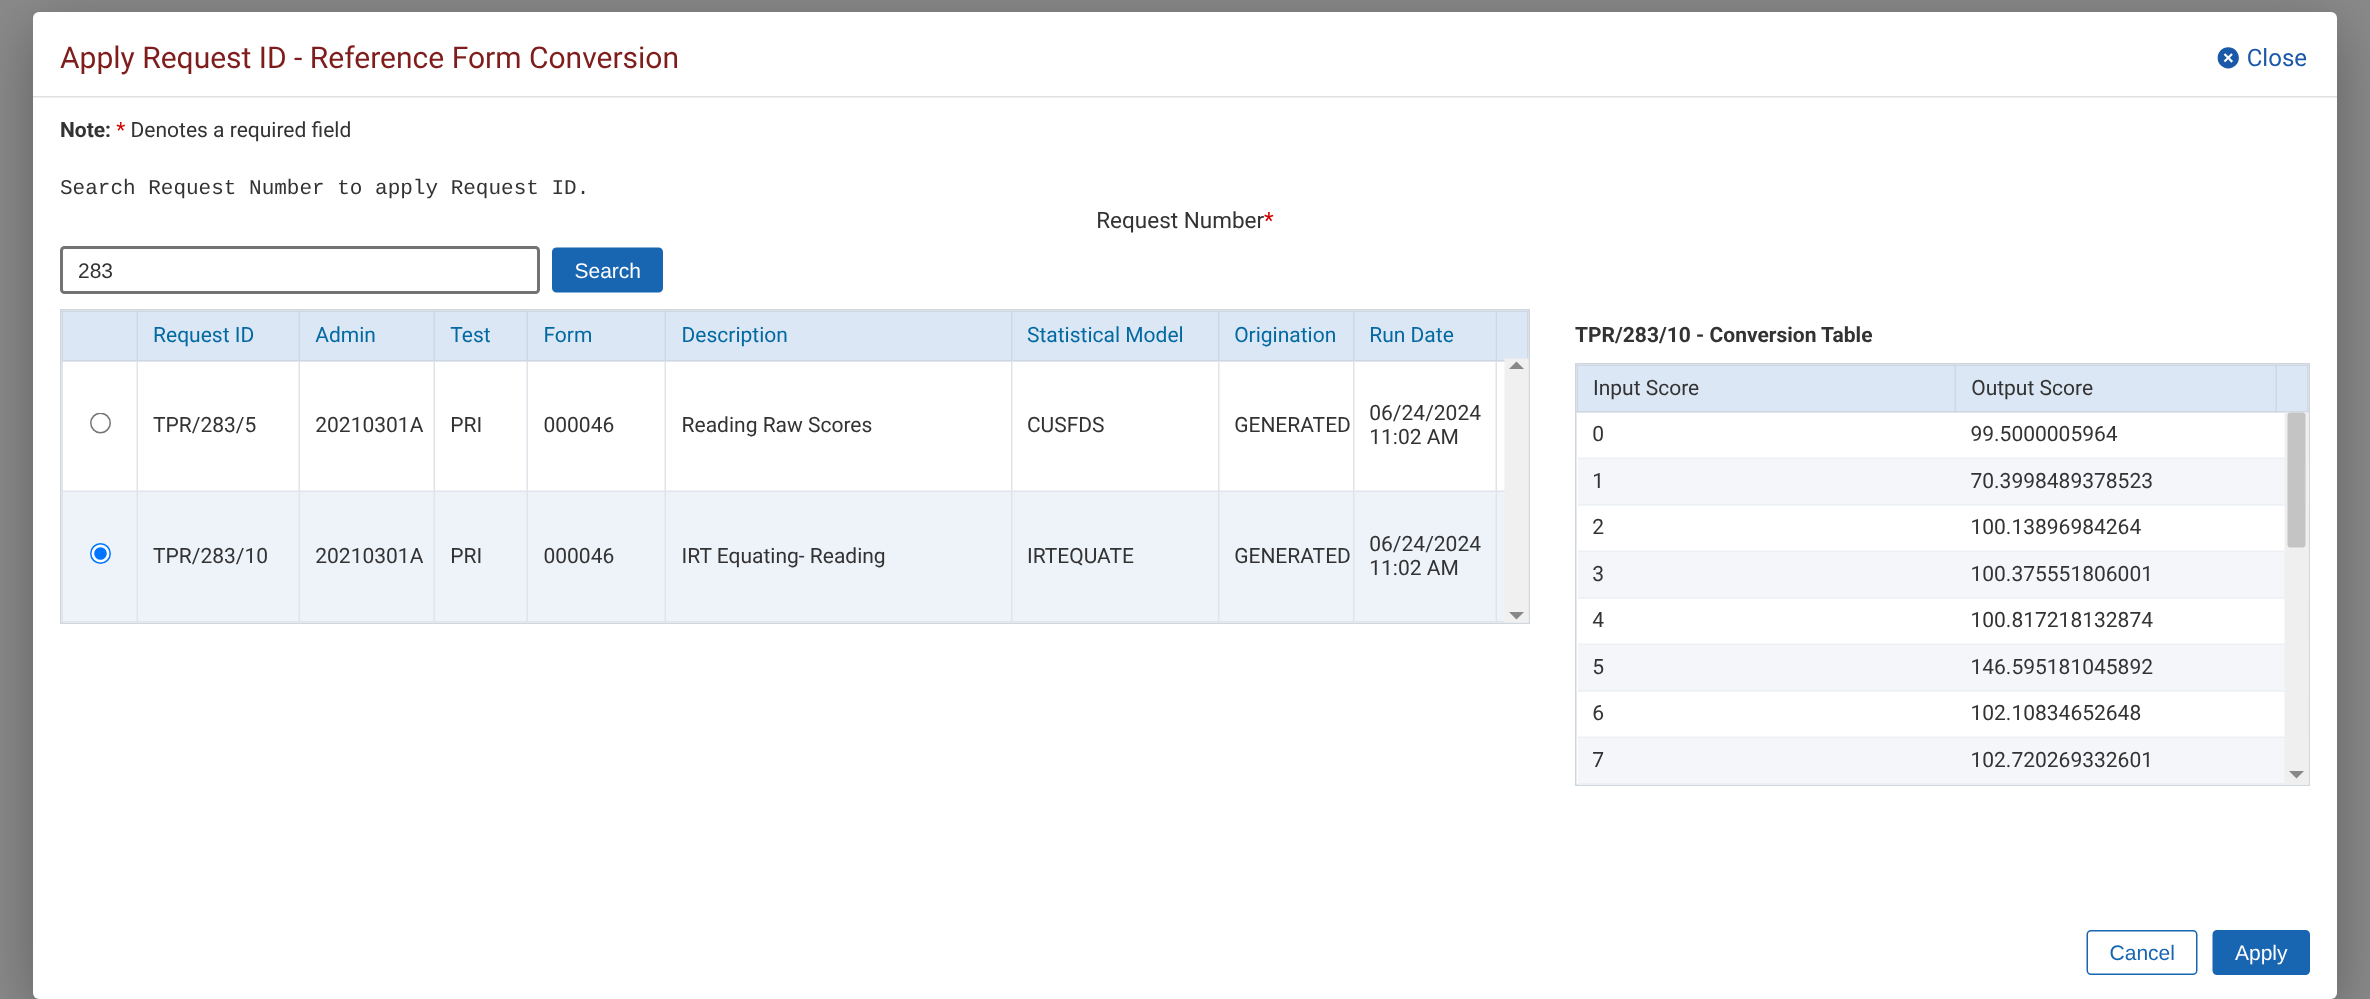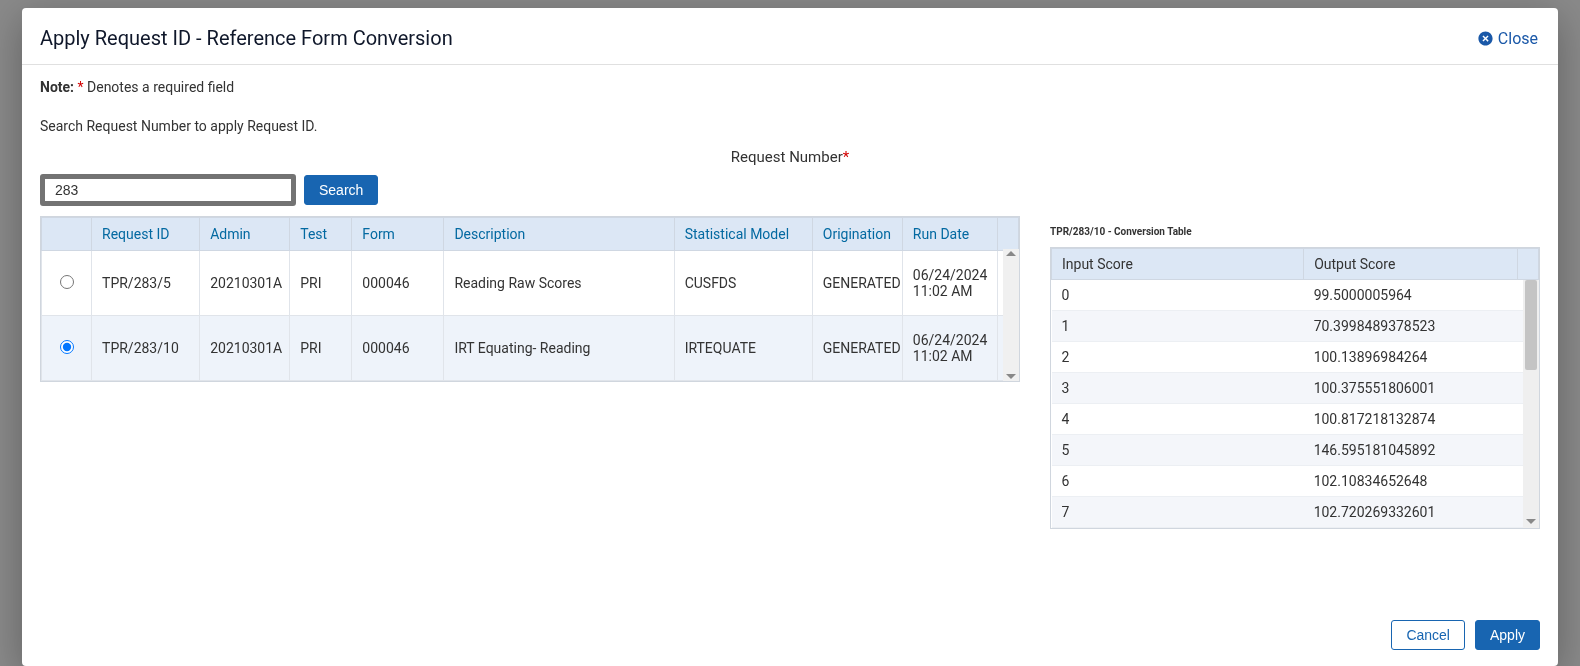--- a/index.html
+++ b/index.html
@@ -39,21 +39,21 @@
       overflow: hidden;
     }
     .modal-header {
       display: flex;
       justify-content: space-between;
       align-items: center;
       padding: 18px 20px 14px 18px;
       border-bottom: 1px solid #e0e0e0;
     }
     .modal-title {
-      color: #0f172a;
+      color: #7f1d1d;
       font-size: 20px;
       font-weight: 400;
     }
     .close-link {
       color: #1a58a8;
       font-size: 16px;
       display: flex;
       align-items: center;
       gap: 4px;
       cursor: pointer;
@@ -76,38 +76,39 @@
       margin-bottom: 23px;
     }
     .note-bold {
       font-weight: 700;
     }
     .req-mark {
       color: #d20000;
     }
     .instr-line {
       font-size: 14px;
-      margin-bottom: 14px;
+      margin-bottom: 4px;
+      font-family: Liberation Mono, monospace;
     }
     .field-label {
       font-size: 15px;
       margin-bottom: 8px;
       display: block;
       text-align: center;
     }
     .search-row {
       display: flex;
       align-items: center;
       gap: 8px;
       margin-bottom: 10px;
     }
     .search-input {
-      width: 256px;
+      width: 320px;
       height: 32px;
-      border: 5px solid #737373;
+      border: 2px solid #737373;
       border-radius: 3px;
       padding: 4px 10px;
       font-size: 14px;
       color: #333;
     }
     .btn {
       border-radius: 3px;
       padding: 6px 14px;
       font-size: 14px;
       cursor: pointer;
@@ -173,41 +174,41 @@
     table.data-table th {
       background: #dce7f5;
       text-align: left;
       padding: 8px 10px;
       font-weight: 400;
       font-size: 14px;
       border: 1px solid #cfd7e2;
       color: #0369a1;
     }
     table.data-table td {
-      padding: 16px 10px;
+      padding: 27px 10px;
       border: 1px solid #e0e4ea;
       font-size: 14px;
       vertical-align: middle;
     }
     .col-select { width: 50px; text-align: center; }
     .col-reqid { width: 108px; }
     .col-admin { width: 90px; }
     .col-test { width: 62px; }
     .col-form { width: 92px; }
     .col-desc { width: 230px; }
     .col-model { width: 138px; }
     .col-orig { width: 90px; }
     .col-date { width: 95px; }
     .col-spacer { width: 16px; }
     tr.row-selected td {
       background: #eef3fa;
     }
     .conv-title {
       font-weight: 700;
-      font-size: 10px;
+      font-size: 14px;
       margin-bottom: 10px;
     }
     .conv-table-wrap {
       border: 1px solid #d0d6de;
       position: relative;
       flex: 0 0 auto;
     }
     .conv-scroll {
       position: absolute;
       right: 0;

